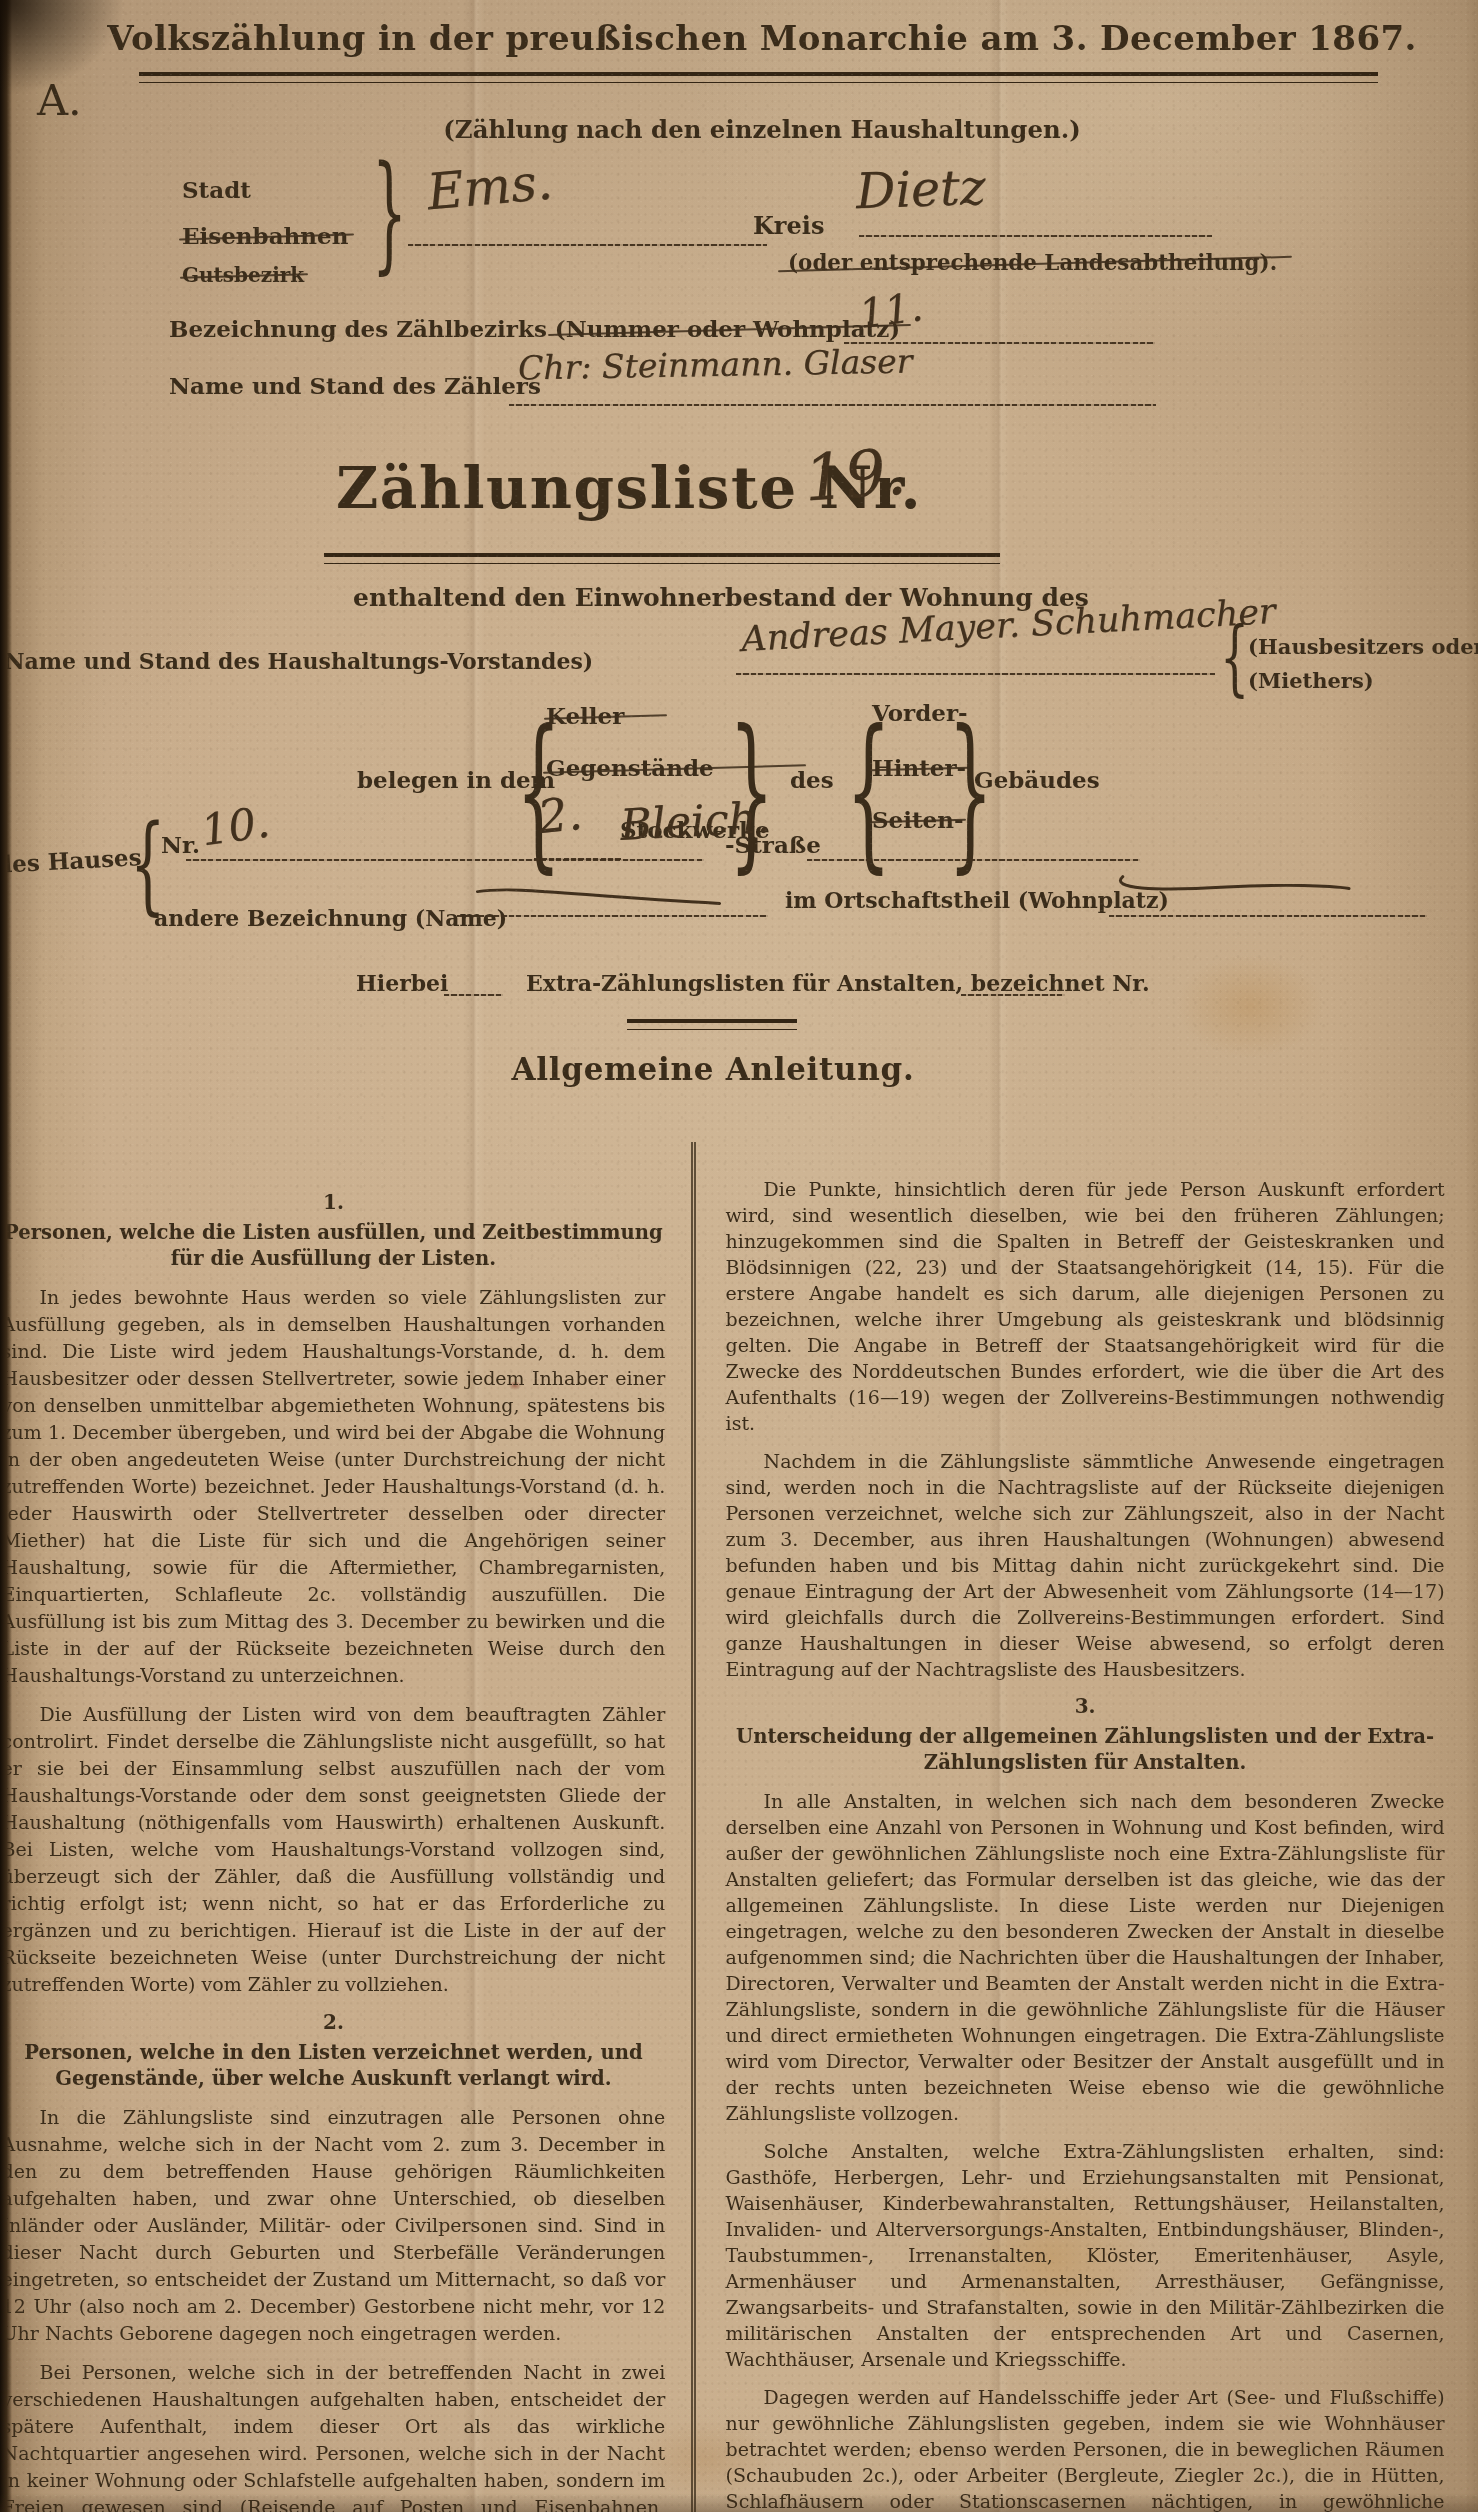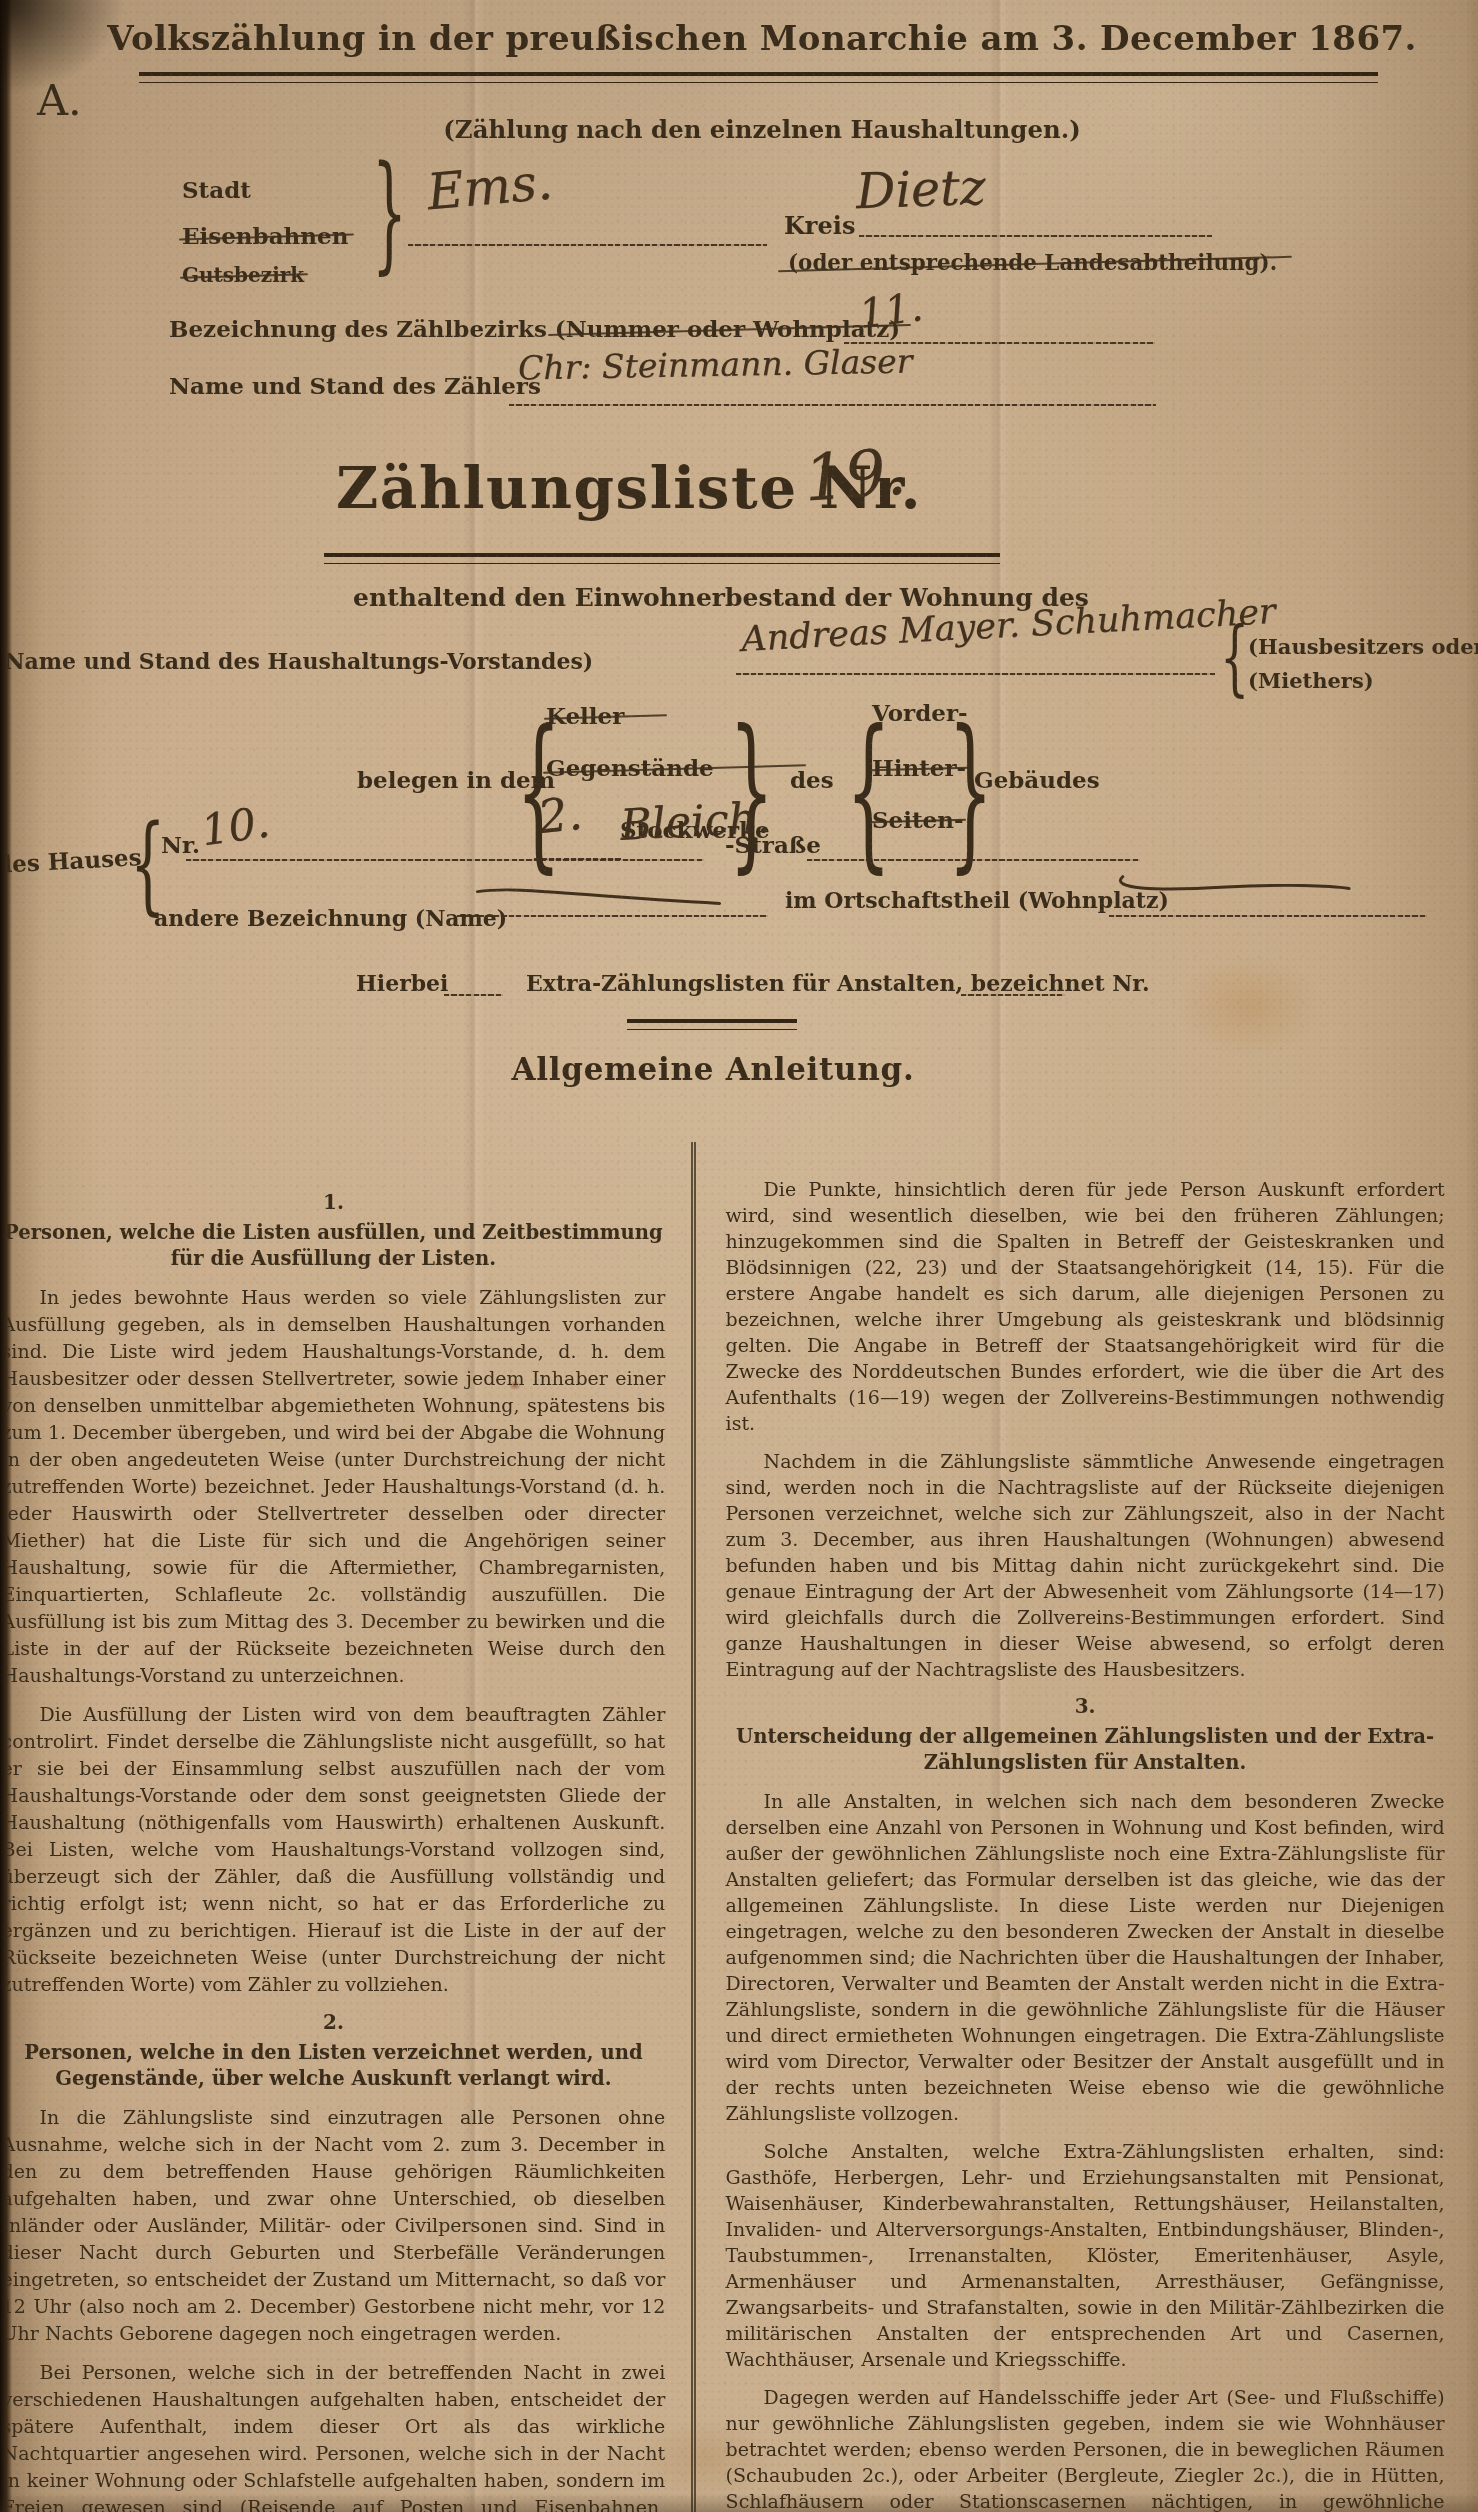--- a/index.html
+++ b/index.html
@@ -81,21 +81,21 @@
   <div class="print fra" style="left:182px;top:222px;font-size:23px;">
     <span class="struck">Eisenbahnen</span>
   </div>
   <div class="print fra" style="left:182px;top:263px;font-size:20px;">
     <span class="struck">Gutsbezirk</span>
   </div>
   <div class="brace" style="left:372px;top:186px;font-size:55px;transform:scaleY(2.3);">}</div>
   <div class="hand" style="left:427px;top:158px;font-size:50px;transform:rotate(-5deg);">Ems.</div>
   <div class="wline" style="left:408px;top:244px;width:359px;"></div>
 
-  <div class="print fra" style="left:784px;top:211px;font-size:24px;">Kreis</div>
+  <div class="print fra" style="left:753px;top:211px;font-size:24px;">Kreis</div>
   <div class="hand" style="left:856px;top:161px;font-size:49px;transform:rotate(-2deg);">Dietz</div>
   <div class="wline" style="left:859px;top:235px;width:353px;"></div>
   <div class="print fra" style="left:788px;top:250px;font-size:21.4px;">
     <span class="struck">(oder entsprechende Landesabtheilung).</span>
   </div>
 
   <div class="print fra" style="left:169px;top:315px;font-size:23px;">
     <span>Bezeichnung des Zählbezirks</span>
     <span> </span>
     <span class="struck">(Nummer oder Wohnplatz)</span>

